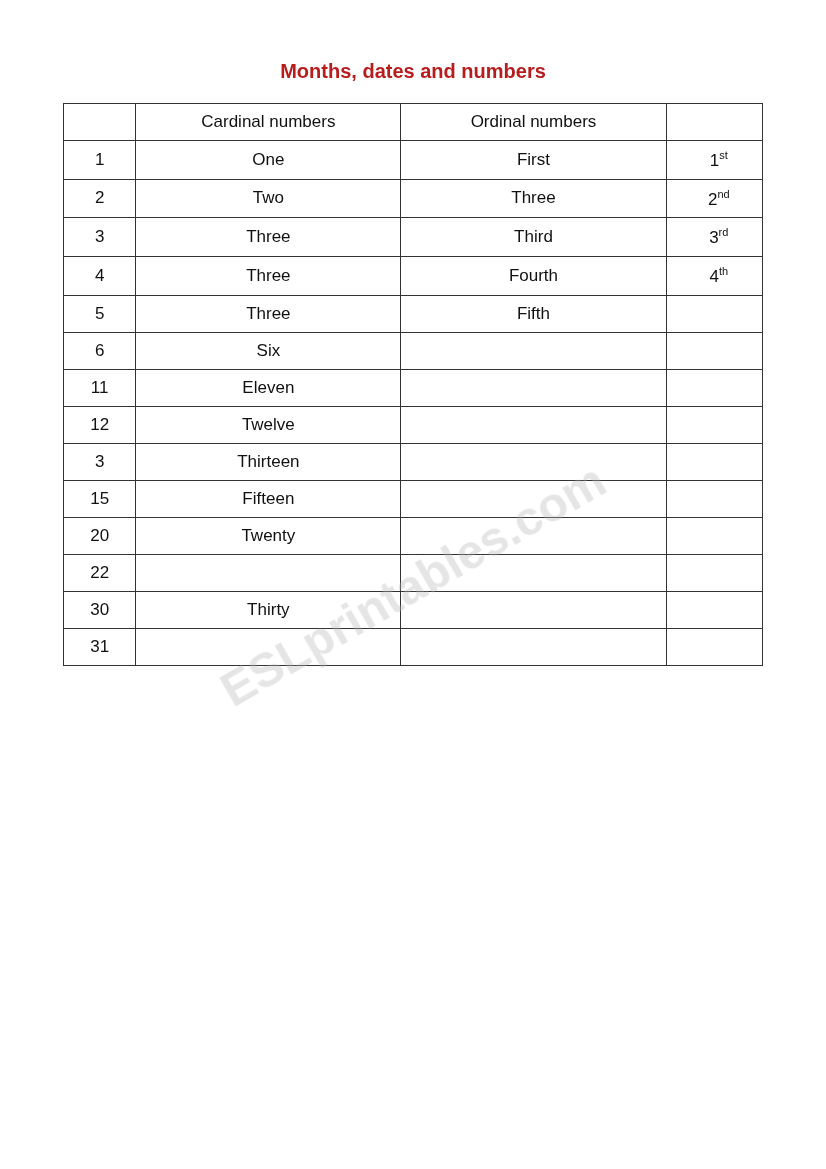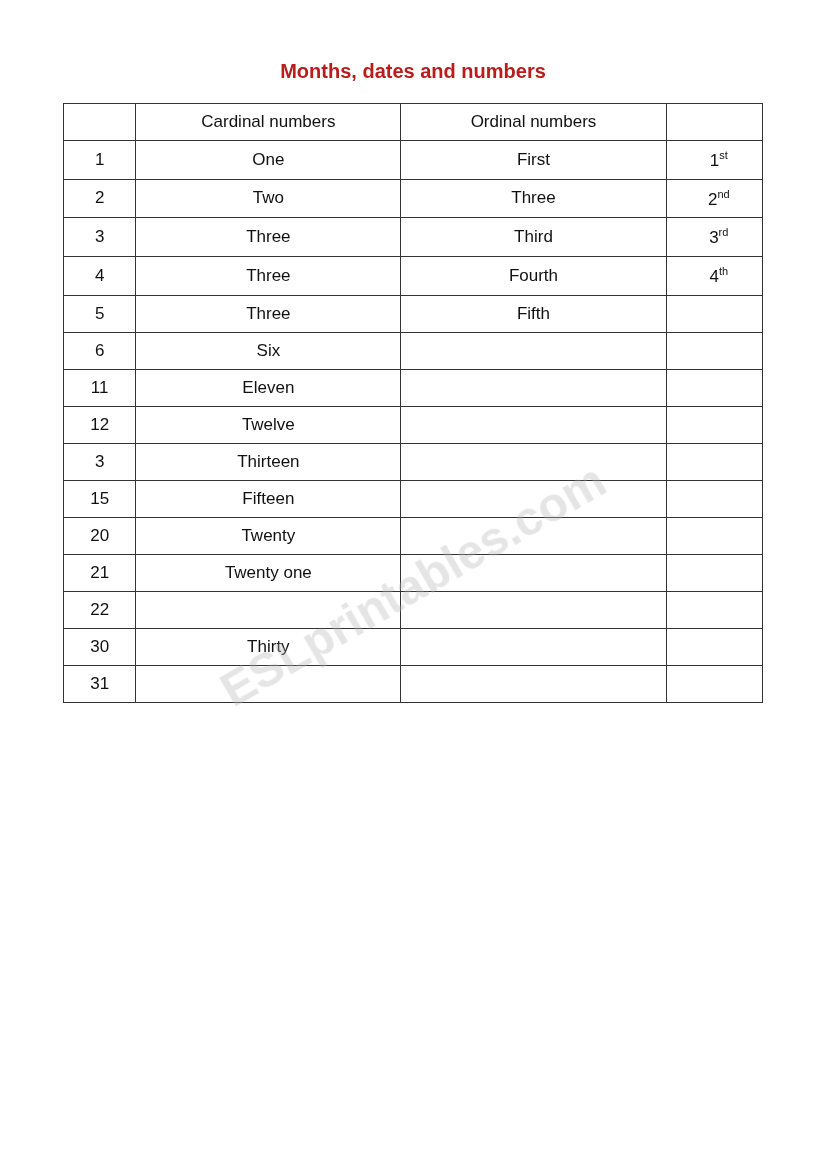--- a/index.html
+++ b/index.html
@@ -164,26 +164,20 @@
           <td></td>
           <td></td>
         </tr>
         <tr>
           <td>20</td>
           <td>Twenty</td>
           <td></td>
           <td></td>
         </tr>
         <tr>
-          <td>21</td>
-          <td>Twenty one</td>
-          <td></td>
-          <td></td>
-        </tr>
-        <tr>
           <td>22</td>
           <td></td>
           <td></td>
           <td></td>
         </tr>
         <tr>
           <td>30</td>
           <td>Thirty</td>
           <td></td>
           <td></td>

